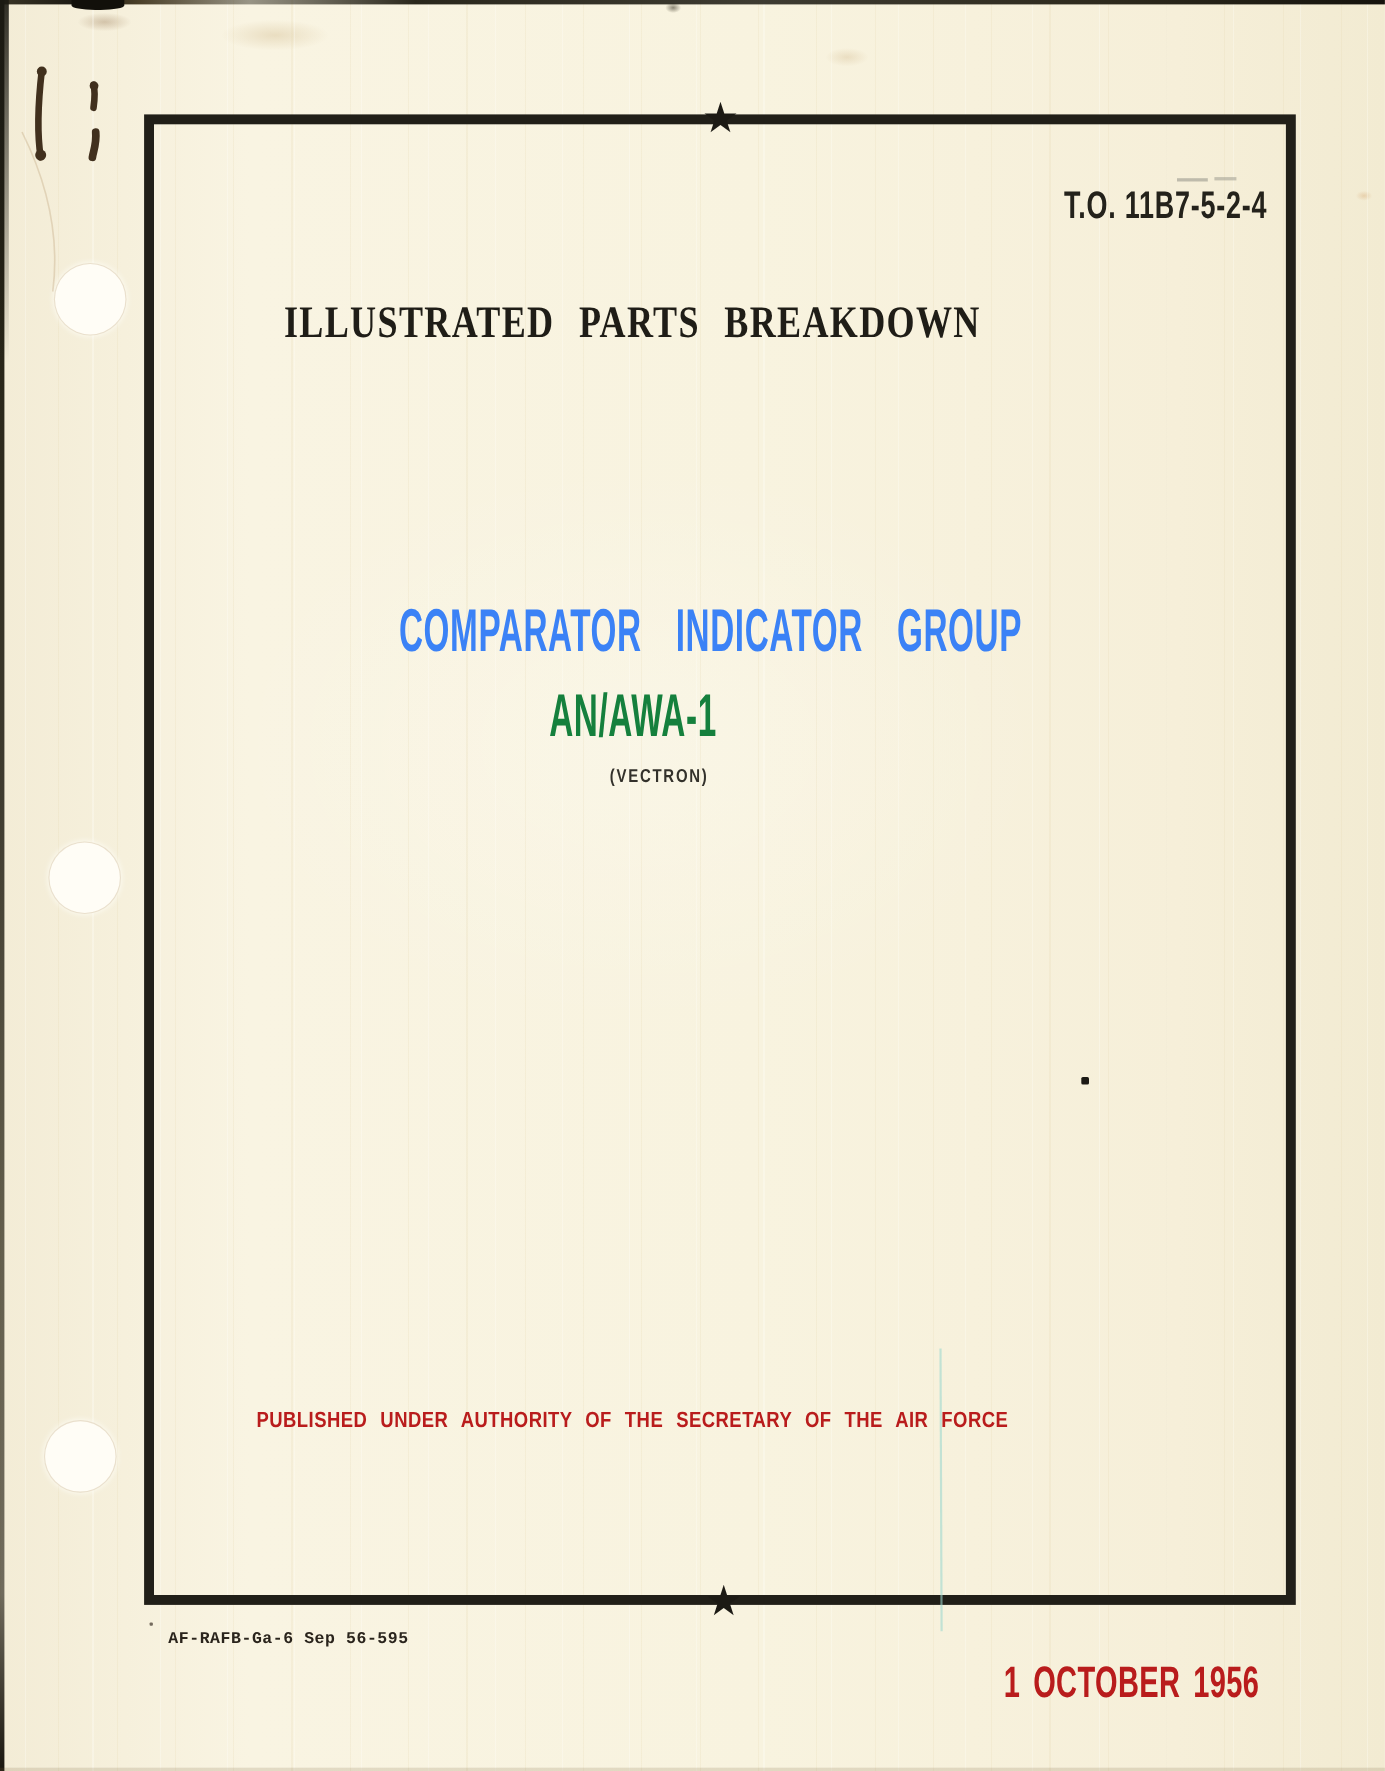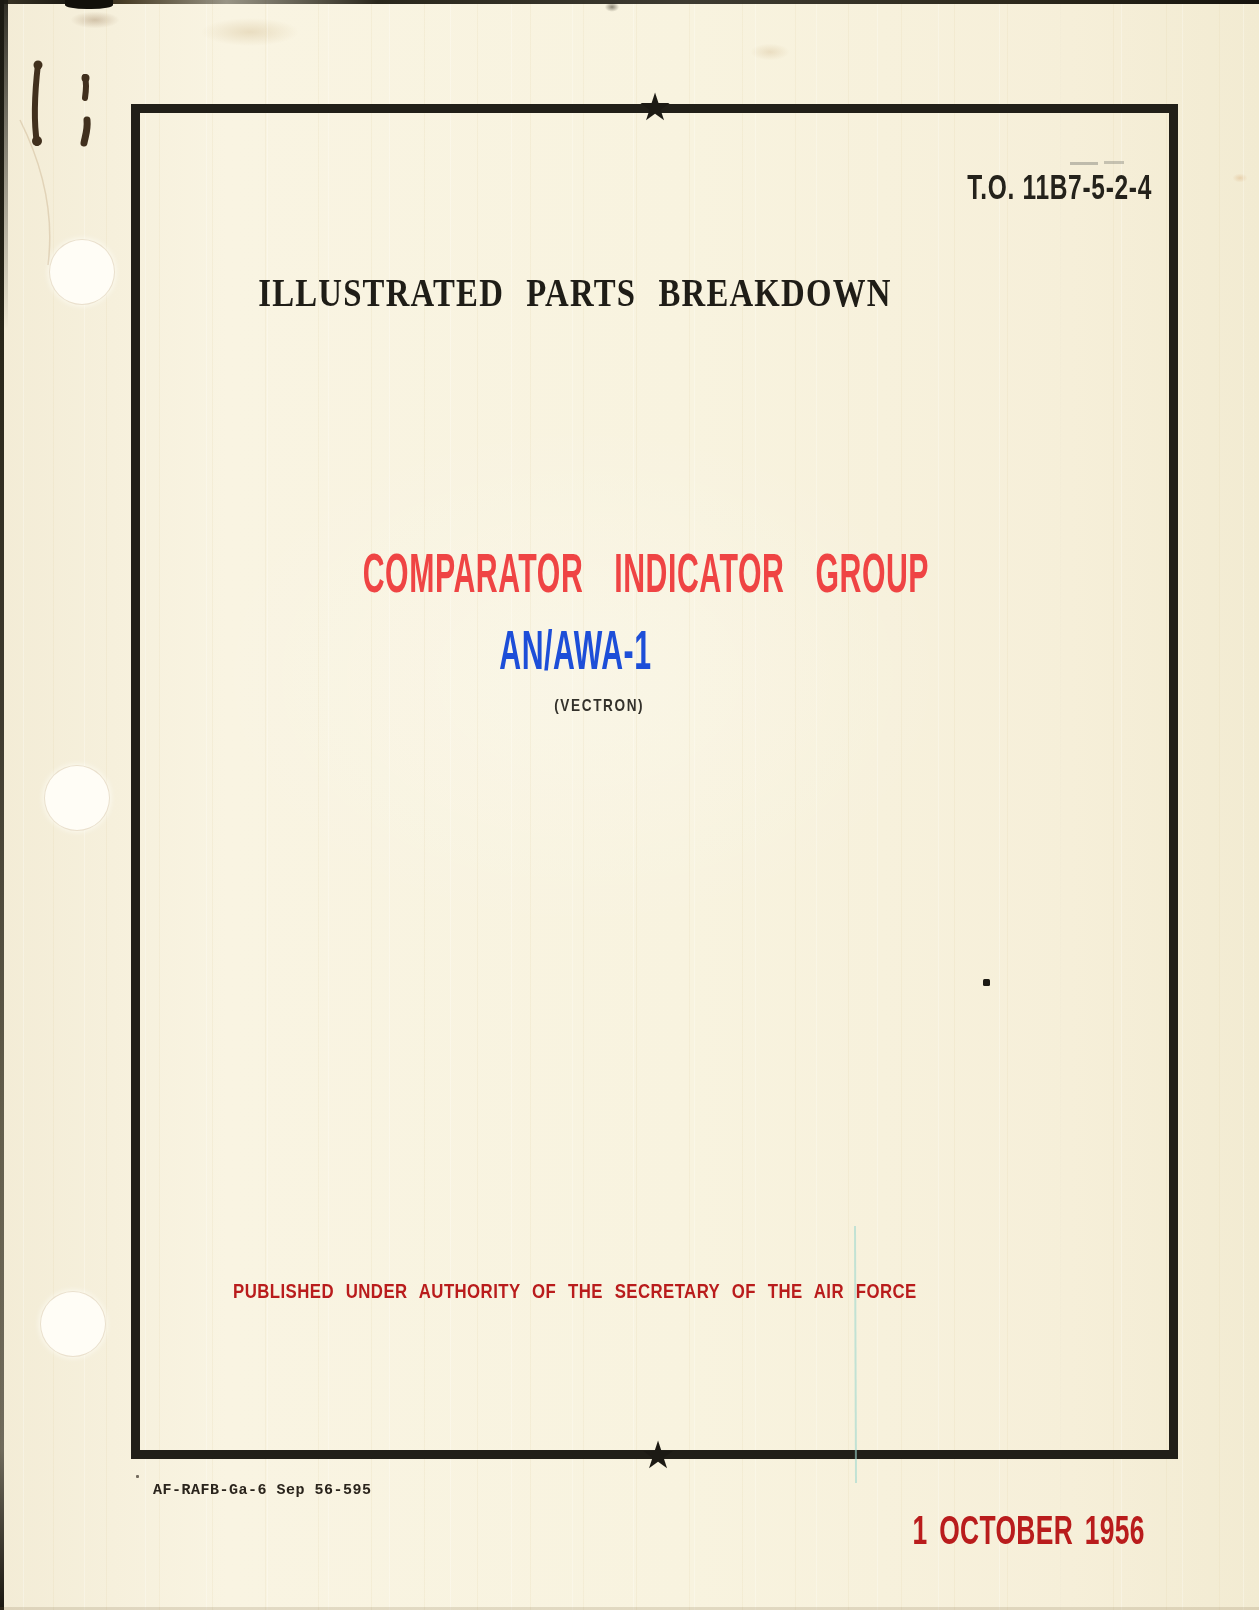--- a/index.html
+++ b/index.html
@@ -41,24 +41,24 @@
   .center-col{left:131px;width:888px;text-align:center;}
   .right-col{right:0;text-align:right;margin-top:48px;}
   .cond{display:inline-block;white-space:nowrap;}
 
   .to-number{top:121px;right:107px;font-weight:bold;font-size:35px;line-height:1;}
   .to-number .cond{transform:scaleX(0.70);transform-origin:right center;letter-spacing:1px;}
 
   .heading-serif{top:272px;font-family:"Liberation Serif",serif;font-weight:bold;font-size:41px;line-height:1;color:#1f1d17;}
   .heading-serif .cond{transform:scaleX(0.80);transform-origin:center;letter-spacing:1.5px;word-spacing:16px;}
 
-  .main-title{top:546px;font-weight:bold;font-size:55px;line-height:1;color:#ef4444;}
+  .main-title{top:546px;font-weight:bold;font-size:55px;line-height:1;color:#3b82f6;}
   .main-title .cond{transform:scaleX(0.55);transform-origin:center;letter-spacing:1px;word-spacing:40px;}
 
-  .designation{top:623px;font-weight:bold;font-size:55px;line-height:1;color:#1d4ed8;}
+  .designation{top:623px;font-weight:bold;font-size:55px;line-height:1;color:#15803d;}
   .designation .cond{transform:scaleX(0.55);transform-origin:center;letter-spacing:1px;}
 
   .vectron{top:697px;font-weight:bold;font-size:17px;line-height:1;color:#33312b;margin-left:24px;}
   .vectron .cond{transform:scaleX(0.80);transform-origin:center;letter-spacing:2px;}
 
   .authority{top:1281px;font-weight:bold;font-size:20px;line-height:1;color:#b91c1c;}
   .authority .cond{transform:scaleX(0.84);transform-origin:center;letter-spacing:0.5px;word-spacing:8px;}
 
   .print-code{left:153px;top:1482px;font-family:"Liberation Mono",monospace;font-size:15px;line-height:1.2;letter-spacing:0.5px;color:#2a241c;font-weight:bold;}
 

